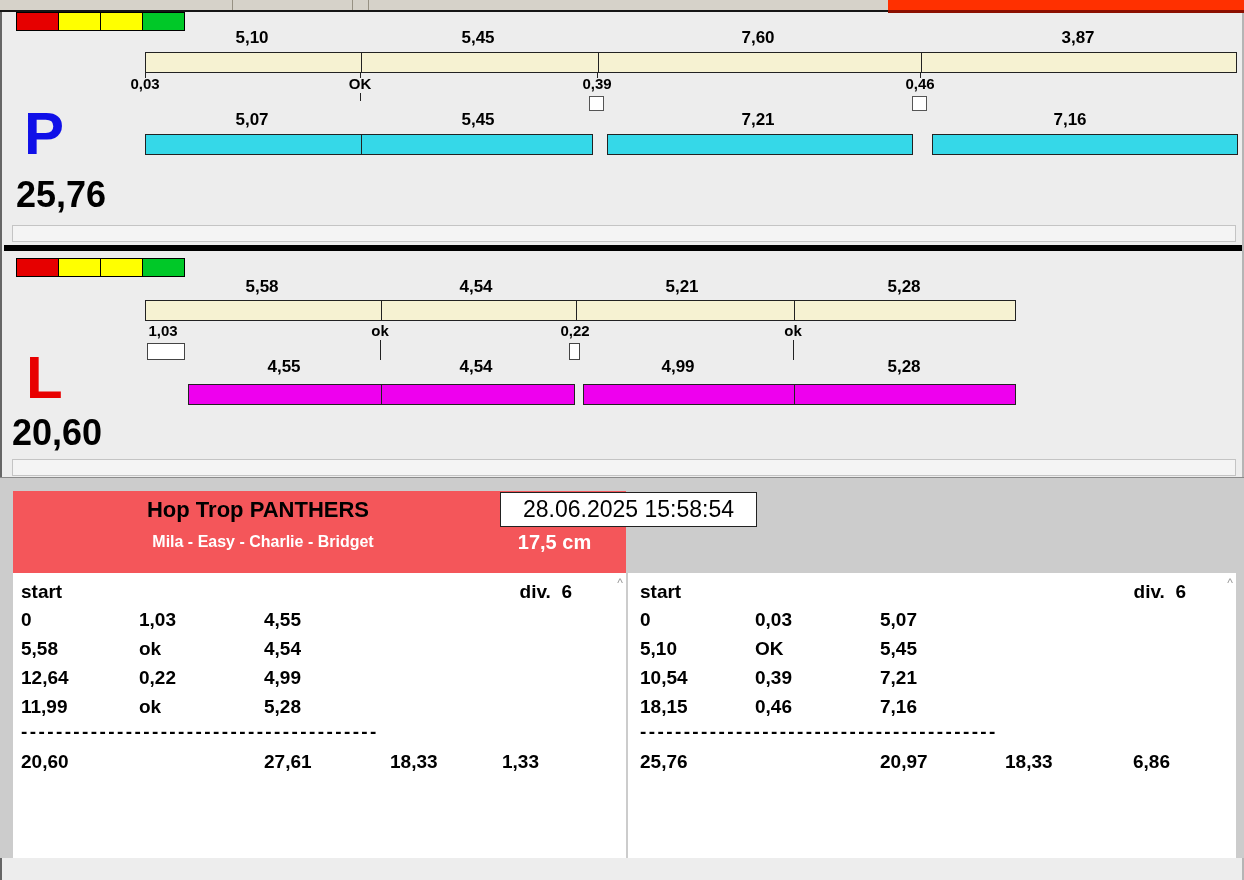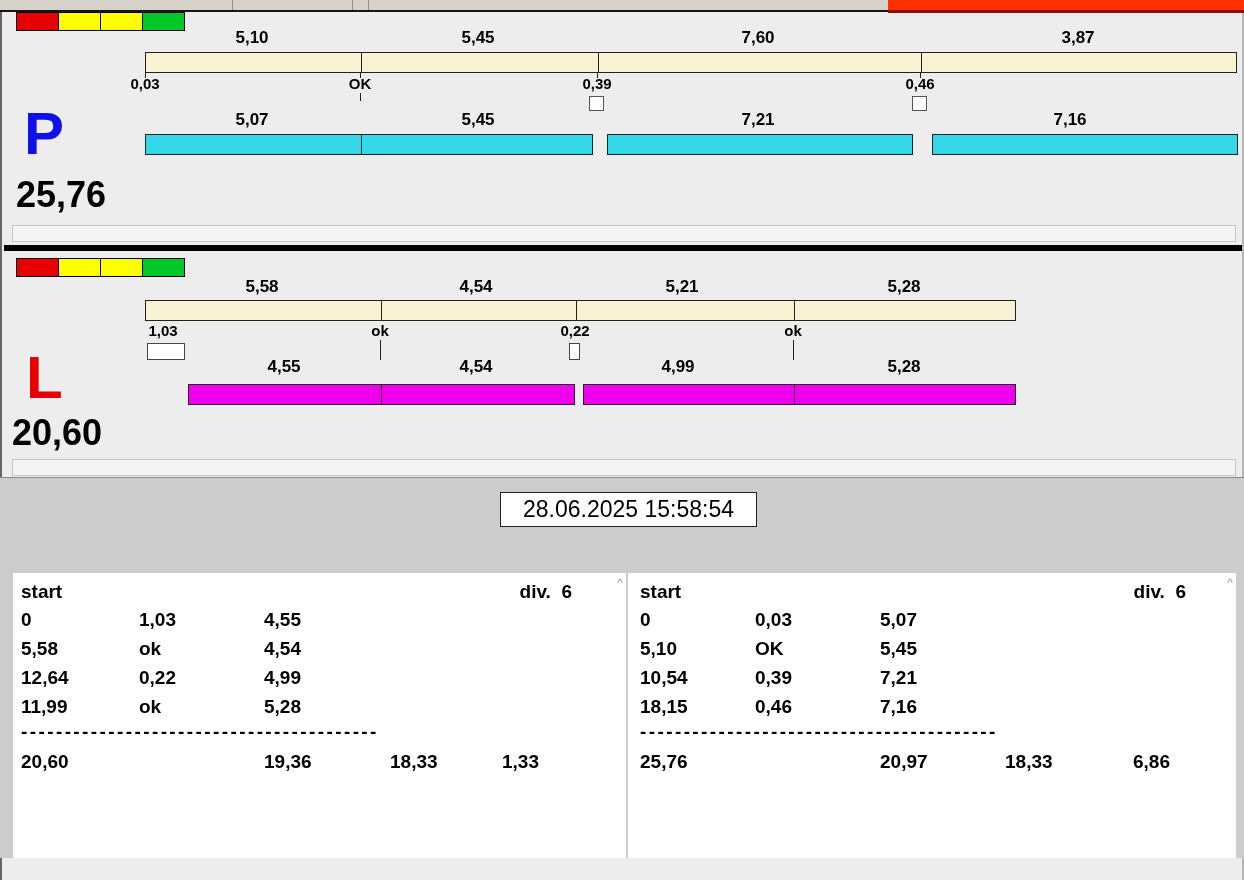--- a/index.html
+++ b/index.html
@@ -163,20 +163,25 @@
     </div>
 
     <div class="lane-letter l-redc" style="left:26px;top:348px">L</div>
     <div class="total" style="left:12px;top:412px">20,60</div>
 
     <div class="strip" style="top:459px"></div>
   </section>
 
   <div class="bottomwrap"></div>
 
+  <div class="hdr hdr-left">
+    <div class="title" style="left:0;top:6px;width:490px">Hop Trop PANTHERS</div>
+    <div class="sub" style="left:10px;top:42px;width:480px">Mila - Easy - Charlie - Bridget</div>
+    <div class="hgt" style="left:470px;top:40px;width:143px;text-align:center">17,5 cm</div>
+  </div>
 
   <div class="clockbox">28.06.2025 15:58:54</div>
 
 
   <div class="tbl" style="left:13px;width:613px">
     <span style="left:8px;top:8px">start</span>
     <span style="right:54px;top:8px">div.  6</span>
     <span class="scrollup">^</span>
 
     <span style="left:8px;top:36px">0</span>
@@ -191,21 +196,21 @@
     <span style="left:126px;top:94px">0,22</span>
     <span style="left:251px;top:94px">4,99</span>
 
     <span style="left:8px;top:123px">11,99</span>
     <span style="left:126px;top:123px">ok</span>
     <span style="left:251px;top:123px">5,28</span>
 
     <span class="dashes" style="left:8px;top:148px">-----------------------------------------</span>
 
     <span style="left:8px;top:178px">20,60</span>
-    <span style="left:251px;top:178px">19,36</span>
+    <span style="left:251px;top:178px">27,61</span>
     <span style="left:377px;top:178px">18,33</span>
     <span style="left:489px;top:178px">1,33</span>
   </div>
 
   <div class="tbl" style="left:628px;width:608px">
     <span style="left:12px;top:8px">start</span>
     <span style="right:50px;top:8px">div.  6</span>
     <span class="scrollup">^</span>
 
     <span style="left:12px;top:36px">0</span>

